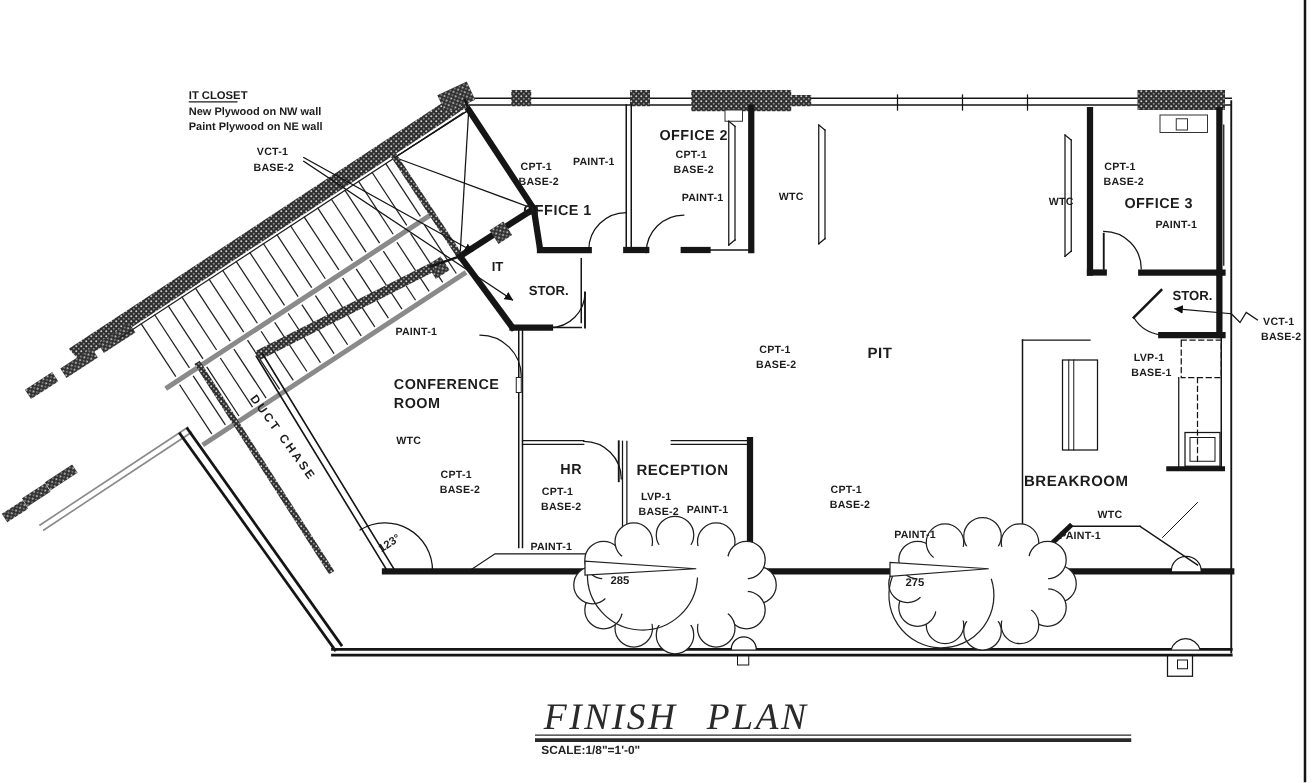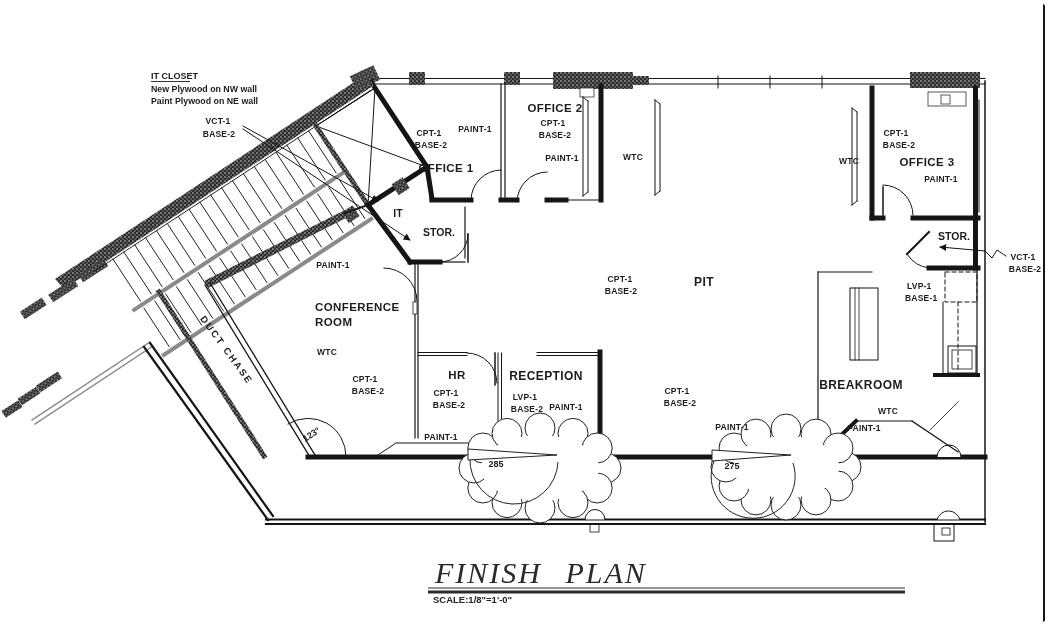--- a/index.html
+++ b/index.html
@@ -1,17 +1,17 @@
 <!DOCTYPE html>
 <html><head>
 <meta charset="utf-8">
 <style>
   html,body{margin:0;padding:0;background:#fff;}
   #sheet{position:relative;width:1050px;height:626px;background:#ffffff;overflow:hidden;
-         font-family:"Liberation Sans",sans-serif;border-radius:18px;}
+         font-family:"Liberation Sans",sans-serif;}
   svg text{fill:#1c1c1c;font-family:"Liberation Sans",sans-serif;}
   .tag{font-size:8.5px;font-weight:600;letter-spacing:.2px;}
   .room{font-size:11.5px;font-weight:700;letter-spacing:.4px;}
   .roomsm{font-size:10.5px;font-weight:700;}
   .note{font-size:8.8px;font-weight:600;}
   .notetitle{font-size:9px;font-weight:800;}
   .num{font-size:9px;font-weight:600;}
   .title-txt{font-family:"Liberation Serif",serif;font-style:italic;font-size:30px;
              letter-spacing:2px;word-spacing:14px;fill:#2a2a2a;}
   .scale-txt{font-size:9.5px;font-weight:600;fill:#222;}

